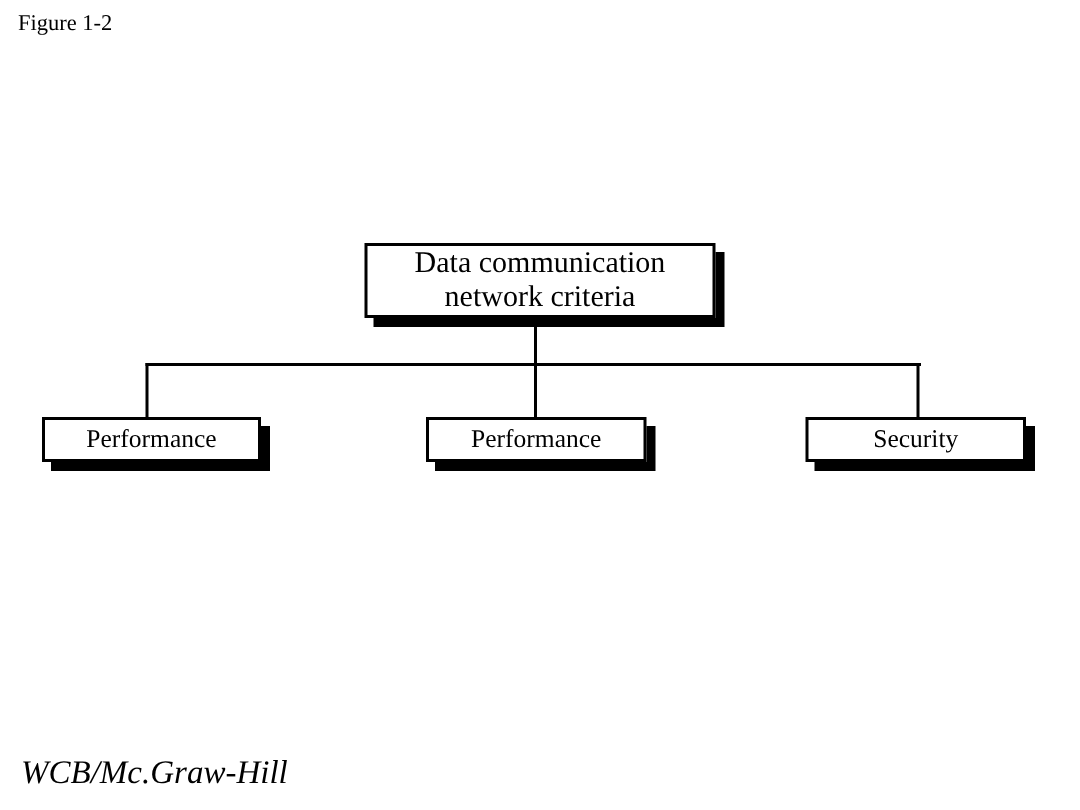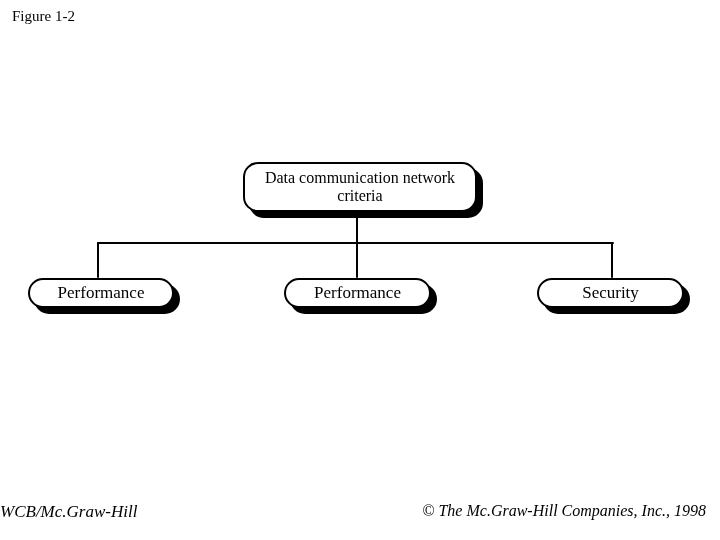--- a/index.html
+++ b/index.html
@@ -1,15 +1,15 @@
 <!DOCTYPE html>
 <html><head>
 <meta charset="utf-8">
 <style>
-  * { margin: 0; padding: 0; box-sizing: border-box; border-radius: 15px; }
+  * { margin: 0; padding: 0; box-sizing: border-box; }
   html, body { width: 720px; height: 540px; background: #ffffff; overflow: hidden; }
   body { font-family: "Liberation Serif", "DejaVu Serif", serif; color: #000000; }
 
   .slide {
     position: relative;
     width: 720px;
     height: 540px;
     background: #ffffff;
   }
 
@@ -31,21 +31,21 @@
     align-items: center;
     justify-content: center;
     text-align: center;
     color: #000000;
   }
   .node-root {
     left: 243px;
     top: 162px;
     width: 234px;
     height: 50px;
-    font-size: 16px;
+    font-size: 20px;
     line-height: 1.15;
     padding: 0 0;
   }
   .node-child {
     top: 278px;
     height: 30px;
     font-size: 17px;
   }
   .node-performance { left: 28px;  width: 146px; }
   .node-reliability { left: 284px; width: 147px; }
@@ -58,23 +58,23 @@
   }
   .line-root-stub   { left: 356px; top: 213px; width: 2px;   height: 30px; }
   .line-horizontal  { left: 97px;  top: 242px; width: 517px; height: 2px;  }
   .line-drop-left   { left: 97px;  top: 242px; width: 2px;   height: 36px; }
   .line-drop-mid    { left: 356px; top: 242px; width: 2px;   height: 36px; }
   .line-drop-right  { left: 611px; top: 242px; width: 2px;   height: 36px; }
 
   
   .footer-left {
     position: absolute;
-    left: 0;
+    left: 14px;
     top: 502px;
-    font-size: 17px;
+    font-size: 22px;
     font-style: italic;
     color: #000000;
   }
   .footer-right {
     position: absolute;
     right: 14px;
     top: 502px;
     font-size: 16px;
     font-style: italic;
     text-align: right;
@@ -105,15 +105,14 @@
   <div class="node node-child node-reliability">
     <span>Performance</span>
   </div>
 
   <div class="node node-child node-security">
     <span>Security</span>
   </div>
 
   <div class="footer-left">WCB/Mc.Graw-Hill</div>
 
-  <div class="footer-right">© The Mc.Graw-Hill Companies, Inc., 1998</div>
 
 </div>
 
 </body></html>

